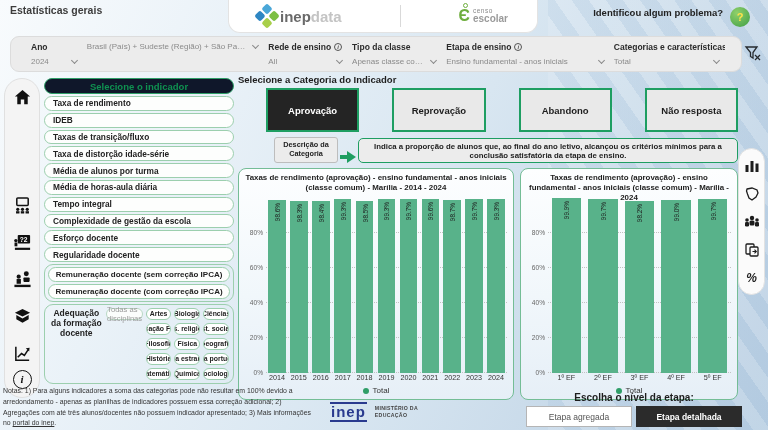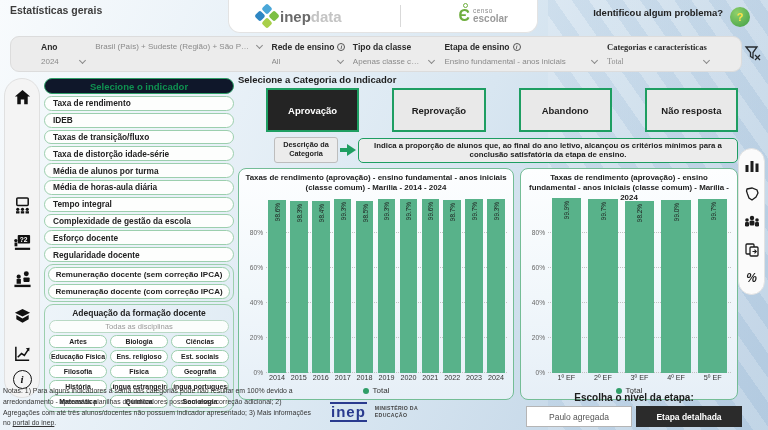--- a/index.html
+++ b/index.html
@@ -40,28 +40,28 @@
   .problem{ position:absolute; right:18px; top:7px; display:flex; gap:7px;}
   .problem-label{ font-size:9.5px; font-weight:bold; color:#222;}
   .chat-icon{ width:20px; height:20px; border-radius:50%;
     background:radial-gradient(circle at 35% 30%, #8fd06b, #3f9e45); position:relative; cursor:pointer;}
   .chat-icon::before{ content:"?"; position:absolute; left:50%; top:50%; transform:translate(-50%,-52%);
     color:#ffe24a; font-size:11px; font-weight:bold;}
 
   
   .filterbar{ position:absolute; top:36px; left:10px; width:732px; height:36px;
     background:#ececec; border:1px solid #dcdcdc; border-radius:9px;
-    display:flex; align-items:stretch; padding:3px 26px; z-index:4;}
+    display:flex; align-items:stretch; padding:3px 16px; z-index:4;}
   .filter-field{ display:flex; flex-direction:column; justify-content:space-between; padding:2px 4px; overflow:hidden;}
   .filter-field:nth-child(1){ width:8%; }
   .filter-field:nth-child(2){ width:26%; }
   .filter-field:nth-child(3){ width:12%; }
   .filter-field:nth-child(4){ width:13.5%; }
   .filter-field:nth-child(5){ width:24%; }
-  .filter-field:nth-child(6){ width:16.5%;font-family:Liberation Serif, serif; }
+  .filter-field:nth-child(6){ width:16.5%; }
   .f-label{ font-size:8.5px; font-weight:bold; color:#2b2b2b; white-space:nowrap; display:flex; gap:3px; align-items:center;}
   .f-value{ font-size:8px; color:#8a8a8a; white-space:nowrap; display:flex; align-items:center; justify-content:space-between; cursor:pointer;}
   .f-value span{ overflow:hidden; text-overflow:ellipsis;}
   .chev{ width:5px; height:5px; border-right:1.2px solid #8a8a8a; border-bottom:1.2px solid #8a8a8a;
     transform:rotate(45deg); margin:0 2px 3px 6px; flex:none;}
   .info-dot{ width:8px; height:8px; border:1px solid #555; border-radius:50%; font-size:6px; color:#555;
     display:inline-flex; align-items:center; justify-content:center; font-style:italic; font-weight:bold; flex:none;}
   .clear-filter{ position:absolute; right:5px; top:44px; width:20px; height:20px; cursor:pointer;}
 
   
@@ -79,37 +79,37 @@
   
   .sidebar{ position:absolute; left:44px; top:78px; width:190px; bottom:37px;
     display:flex; flex-direction:column; gap:2px; z-index:3;}
   .side-header{ height:16px; border:1px solid #2f9e68; border-radius:8px; background:#0f172a;
     color:#0f9150; font-weight:bold; font-size:9.5px; display:flex; align-items:center; justify-content:center; flex:none; cursor:pointer;}
   .side-item{ height:14.8px; background:#fdfefd; border:1px solid #9ccfae; border-radius:8px;
     font-size:8.3px; font-weight:bold; color:#222; display:flex; align-items:center; padding:0 8px;
     white-space:nowrap; cursor:pointer; flex:none;}
   .remun-box{ border:1px solid #9ccfae; border-radius:9px; padding:2px 3px; display:flex; flex-direction:column; gap:2px; flex:none;}
   .remun-box .side-item{ justify-content:center; padding:0 2px; font-size:8px;}
-  .adequacao{ border:1px solid #9ccfae; border-radius:9px; padding:3px 4px; display:flex; flex-direction:column; gap:2.5px; flex:none;}
+  .adequacao{ border:1px solid #9ccfae; border-radius:9px; padding:3px 4px; display:flex; flex-direction:row; gap:2.5px; flex:none;}
   .adequacao-header{ font-size:8.5px; font-weight:bold; text-align:center; color:#222;}
   .all-subjects{ height:12.5px; border:1px solid #b9d9c5; border-radius:7px; background:#fbfdfc; color:#9a9a9a;
     font-size:7.6px; display:flex; align-items:center; justify-content:center; cursor:pointer;}
   .subjects-grid{ display:grid; grid-template-columns:1fr 1fr 1fr; gap:2.5px 3px;}
   .subject-chip{ height:12.5px; border:1px solid #9ccfae; border-radius:7px; background:#fff;
     font-size:6.9px; font-weight:bold; color:#222; display:flex; align-items:center; justify-content:center;
     white-space:nowrap; cursor:pointer; overflow:hidden; padding:0 1px;}
 
   
   .main{ position:absolute; left:238px; top:74px; width:500px; z-index:3;}
   .cat-label{ font-size:9.5px; font-weight:bold; color:#1d1d1d; margin-bottom:3px;}
   .tabs{ display:flex; gap:5px; height:44px;}
   .tab{ flex:1; border:2px solid #1e9e62; background:#e9e9e9; display:flex; align-items:center; justify-content:center;
     font-size:9.5px; font-weight:bold; color:#1d1d1d; cursor:pointer;margin-left:28px;}
   .tab.selected{ background:#242424; color:#fff;}
-  .desc-row{ display:flex; align-items:center; margin-top:5px; height:26px; gap:2px;padding-left:36px;}
+  .desc-row{ display:flex; align-items:flex-end; margin-top:5px; height:26px; gap:2px;padding-left:36px;}
   .desc-tag{ width:64px; height:26px; background:#ececec; border:1px solid #bdbdbd; border-radius:3px;
     font-size:7.3px; font-weight:bold; color:#222; display:flex; align-items:center; justify-content:center;
     text-align:center; line-height:1.2; flex:none;}
   .desc-arrow{ flex:none; width:16px; height:12px; position:relative;}
   .desc-arrow i{ position:absolute; left:0; top:4px; width:8px; height:4px; background:#1e9e62;}
   .desc-arrow b{ position:absolute; right:0; top:0; width:0; height:0; border-left:9px solid #1e9e62;
     border-top:6px solid transparent; border-bottom:6px solid transparent;}
   .desc-box{ flex:1; height:25px; background:#ececec; border:1px solid #1e9e62; border-radius:5px;
     font-size:7.8px; font-weight:bold; color:#222; display:flex; align-items:center; justify-content:center;
     text-align:center; padding:0 10px;}
@@ -552,16 +552,16 @@
 <div class="inep-footer">
   <span class="inep-word">inep</span>
   <span class="ministry">
     <span>MINISTÉRIO DA</span><br><span>EDUCAÇÃO</span>
   </span>
 </div>
 
 <div class="level-chooser">
   <div class="level-label">Escolha o nível da etapa:</div>
   <div class="level-buttons" id="level-buttons">
-      <div class="level-btn">Paulo agregada</div>
+      <div class="level-btn">Etapa agregada</div>
       <div class="level-btn selected">Etapa detalhada</div>
     </div>
 </div>
 
 </body></html>

